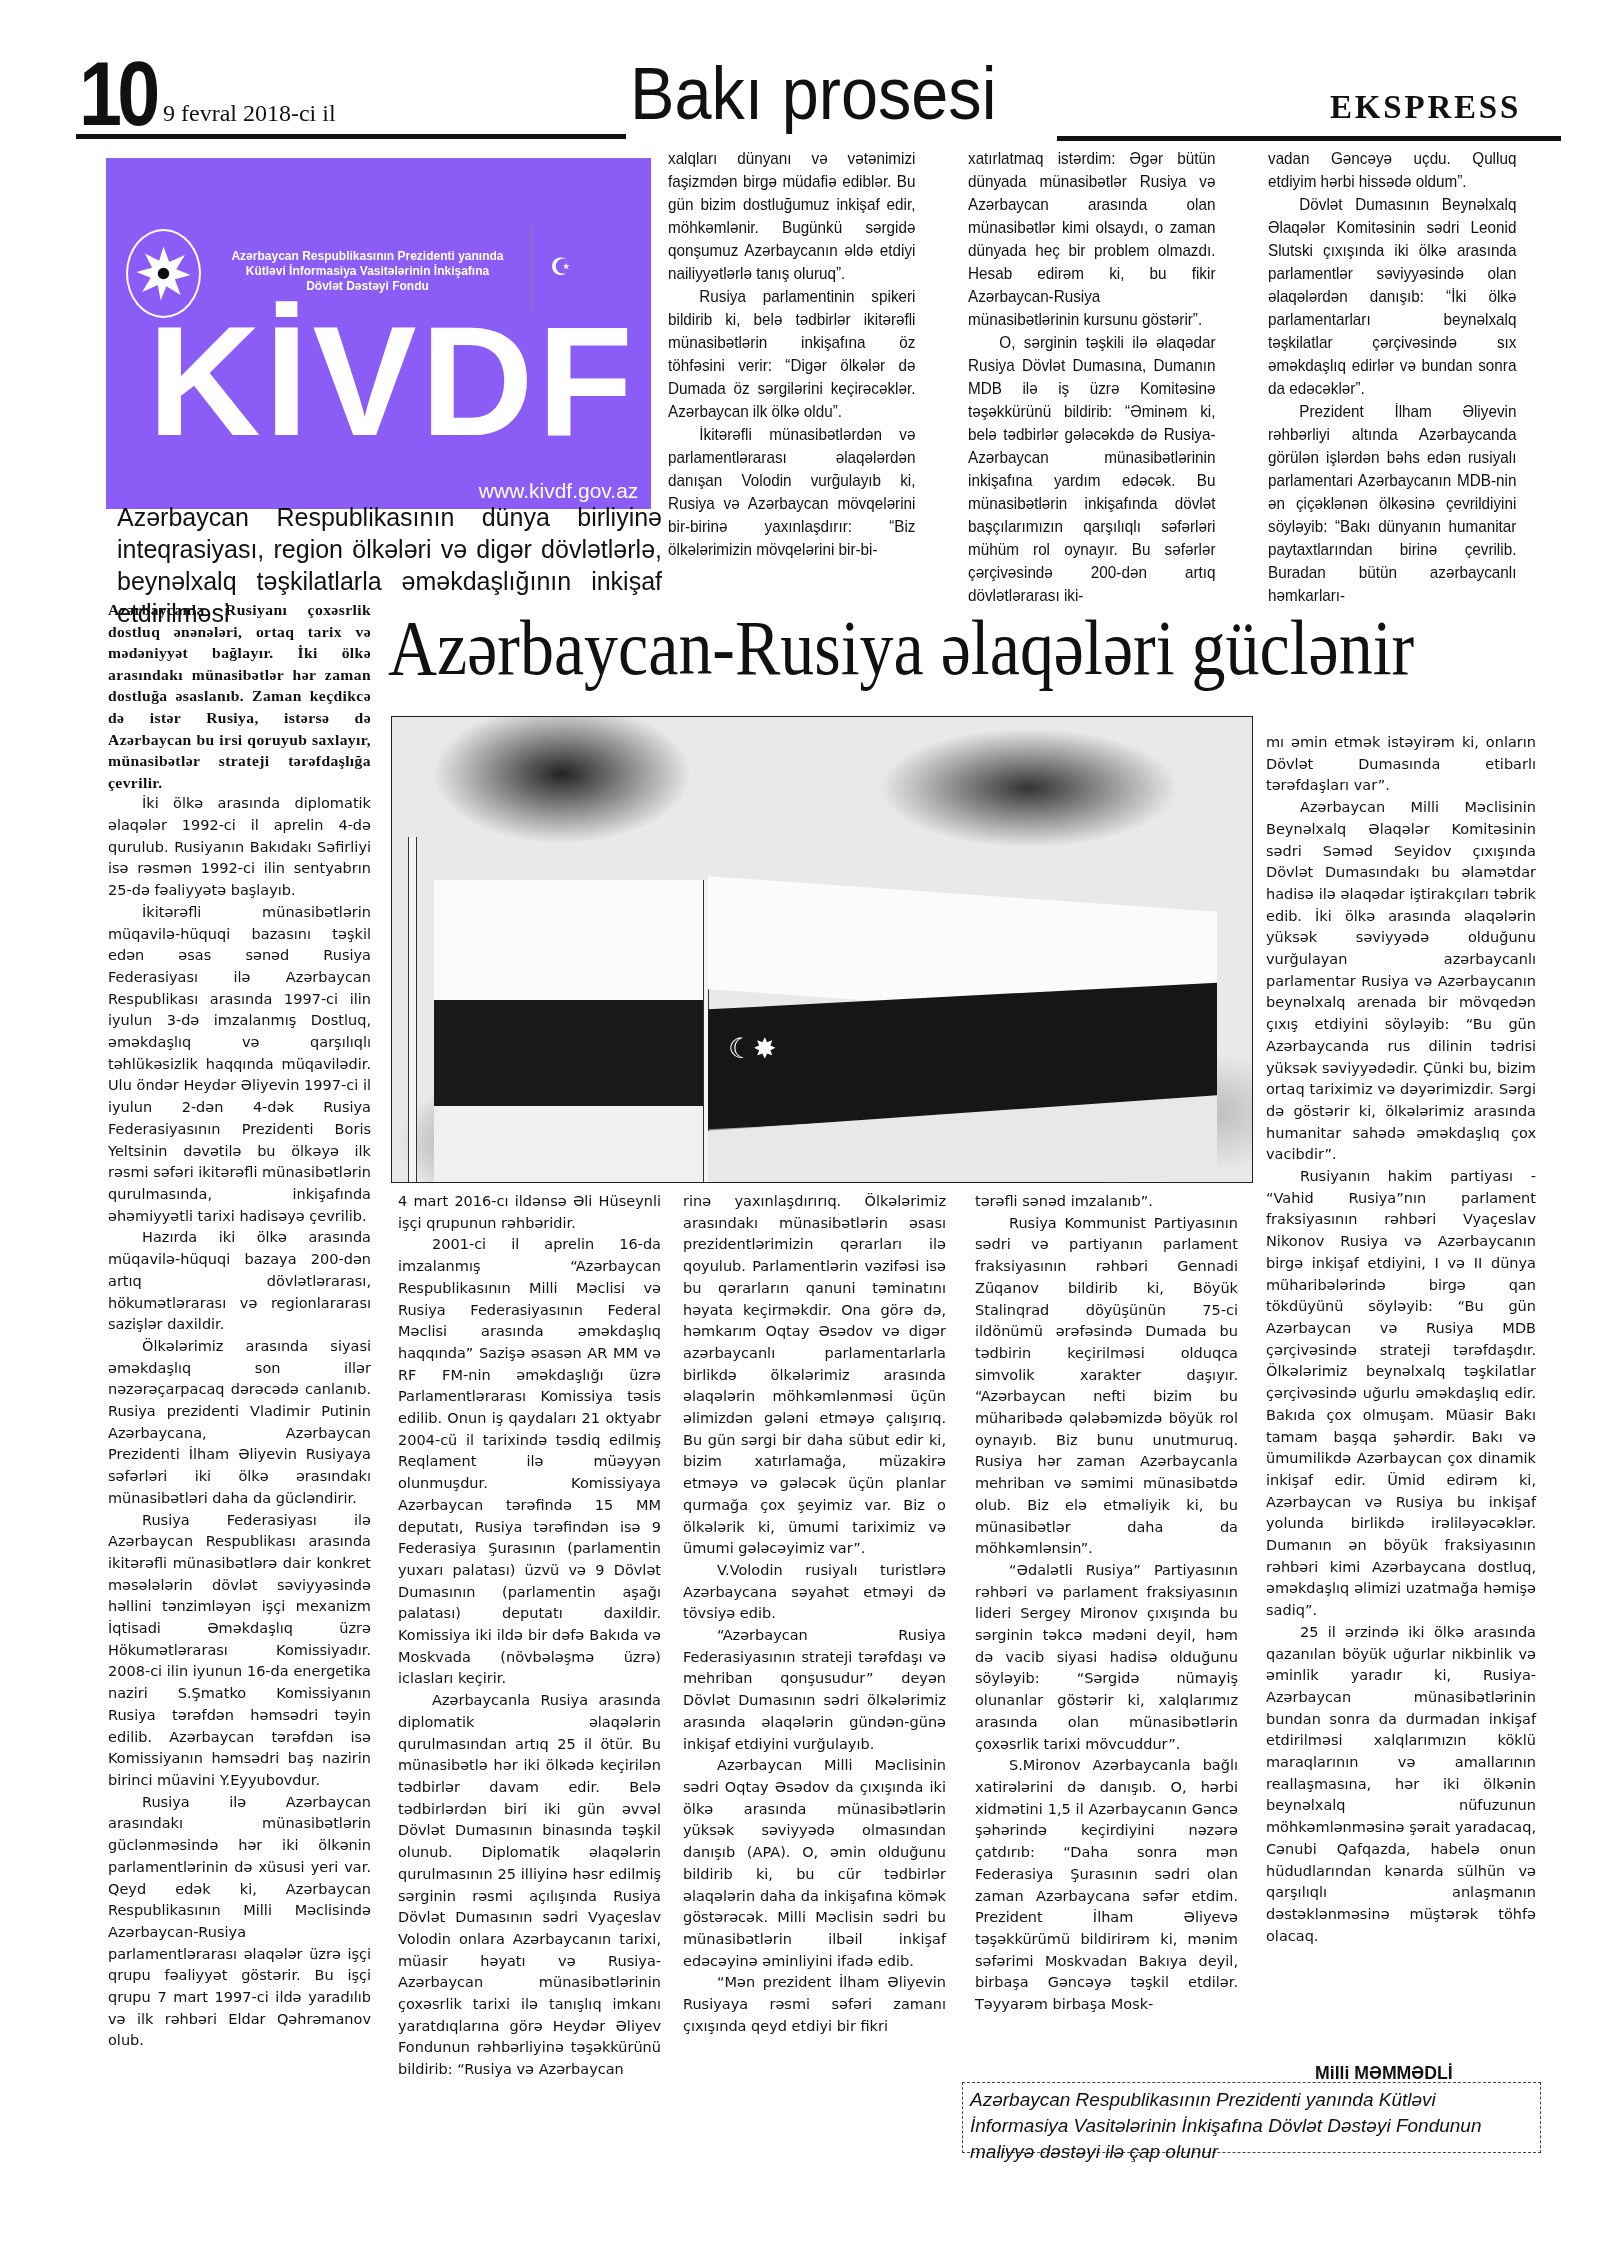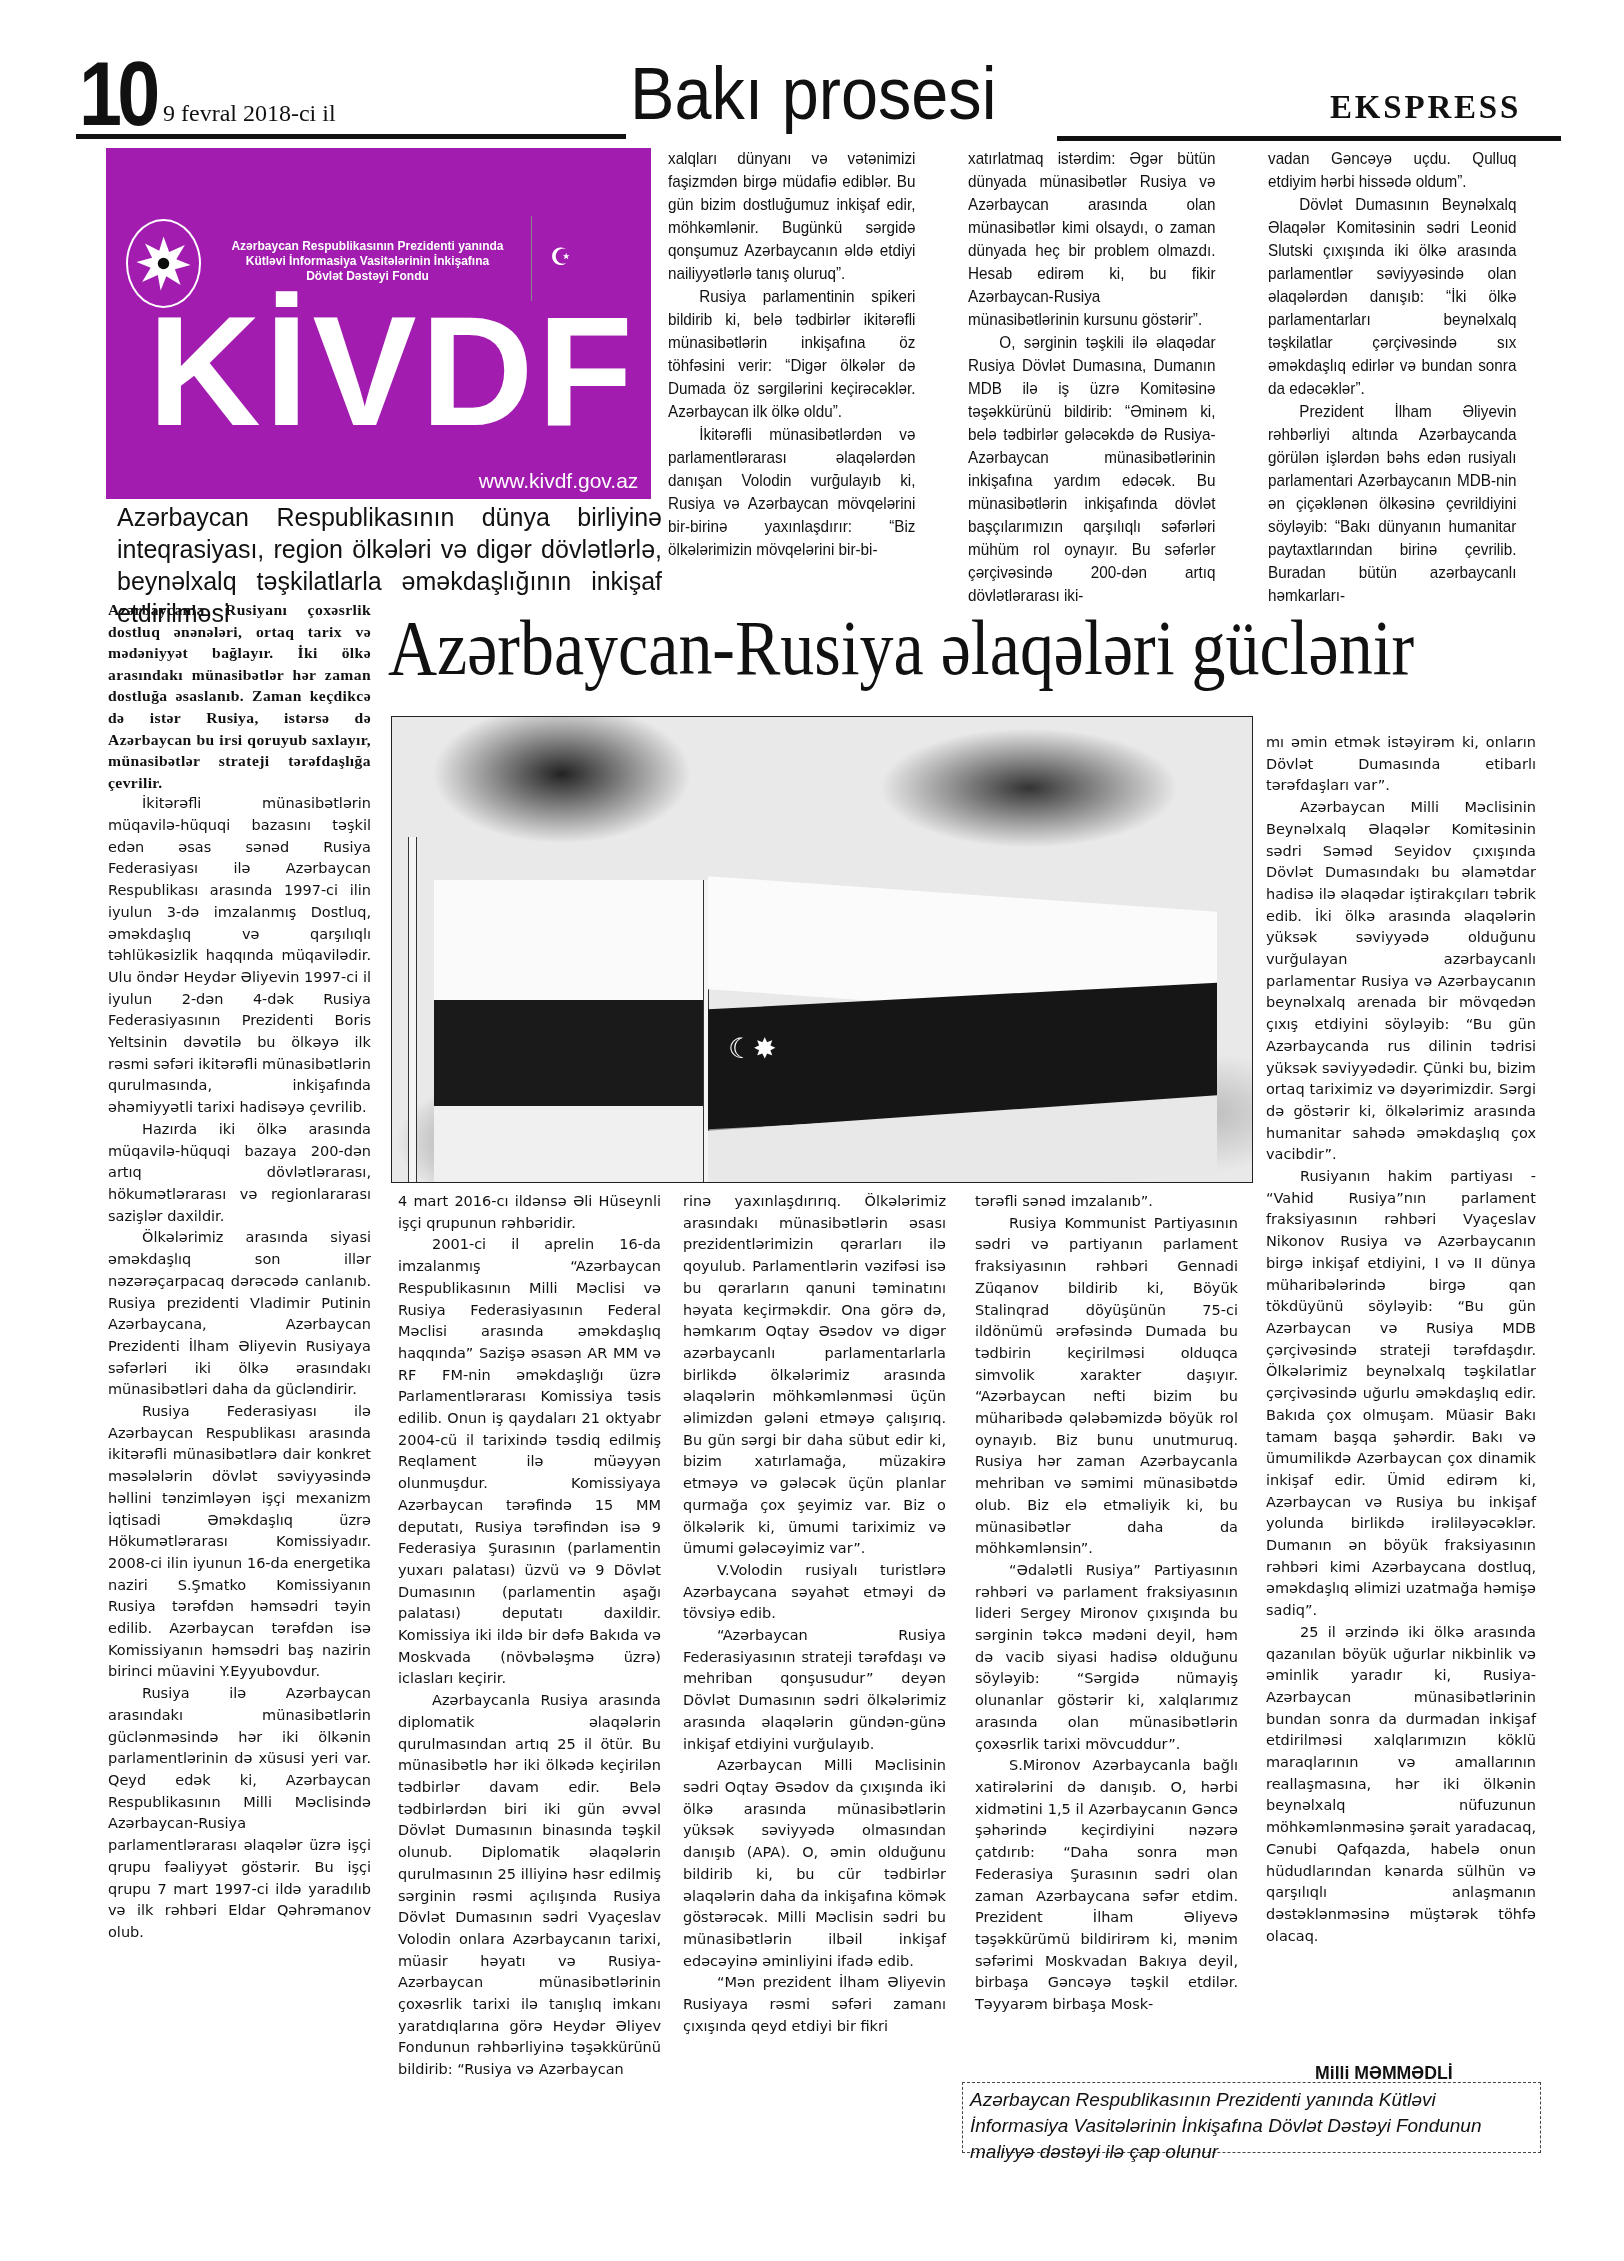--- a/index.html
+++ b/index.html
@@ -8,21 +8,21 @@
 
   
   .page-num { left:79px; top:55px; font-family:"Liberation Sans", sans-serif; font-weight:bold; font-size:91px; line-height:78px; letter-spacing:-5.7px; transform:scaleX(0.85); transform-origin:left top; }
   .date { left:163px; top:100px; font-family:"Liberation Serif", serif; font-size:24px; }
   .rule-left { left:76px; top:134px; width:550px; height:5px; background:#111; }
   .section-title { left:630px; top:55px; font-family:"Liberation Sans", sans-serif; font-size:74px; line-height:78px; transform:scaleX(0.9); transform-origin:left top; }
   .ekspress { left:1330px; top:89px; font-family:"Liberation Serif", serif; font-weight:bold; font-size:33px; letter-spacing:2.8px; }
   .rule-right { left:1057px; top:136px; width:504px; height:5px; background:#111; }
 
   
-  .ad { left:106px; top:148px; width:545px; height:351px; background:#a21caf; color:#fff; }
+  .ad { left:106px; top:158px; width:545px; height:351px; background:#8b5cf6; color:#fff; }
   .ad-emblem { left:20px; top:71px; width:71px; height:85px; border:2.1px solid #fff; border-radius:50%; display:flex; align-items:center; justify-content:center; font-size:45px; color:#fff; }
   .ad-org { left:106px; top:91px; width:311px; text-align:center; font-weight:bold; font-size:12px; line-height:15px; }
   .ad-divider { left:425px; top:68px; width:1.4px; height:85px; background:#888; }
   .ad-crescent { left:444px; top:95px; font-size:24px; }
   .ad-logo { left:42px; top:145px; font-weight:bold; font-size:156px; line-height:156px; letter-spacing:4.2px;text-align:right; }
   .ad-url { right:12.7px; bottom:5.7px; font-size:21px; }
   .ad-caption { left:106px; top:501px; width:545px; font-size:25px; line-height:32px; text-align:justify;margin-left:11px; }
 
   
   .col { position:absolute; font-size:16.6px; line-height:23px; text-align:justify; hyphens:auto; }
@@ -92,20 +92,21 @@
   <p>vadan Gəncəyə uçdu. Qulluq etdiyim hərbi hissədə oldum”.</p>
   <p class="ind">Dövlət Dumasının Beynəlxalq Əlaqələr Komitəsinin sədri Leonid Slutski çıxışında iki ölkə arasında parlamentlər səviyyəsində olan əlaqələrdən danışıb: “İki ölkə parlamentarları beynəlxalq təşkilatlar çərçivəsində sıx əməkdaşlıq edirlər və bundan sonra da edəcəklər”.</p>
   <p class="ind">Prezident İlham Əliyevin rəhbərliyi altında Azərbaycanda görülən işlərdən bəhs edən rusiyalı parlamentari Azərbaycanın MDB-nin ən çiçəklənən ölkəsinə çevrildiyini söyləyib: “Bakı dünyanın humanitar paytaxtlarından birinə çevrilib. Buradan bütün azərbaycanlı həmkarları-</p>
 </div>
 
 <div class="abs headline">Azərbaycan-Rusiya əlaqələri güclənir</div>
 
 <div class="col" style="left:108px; top:599px; width:263px;">
   <p class="lead">Azərbaycanla Rusiyanı çoxəsrlik dostluq ənənələri, ortaq tarix və mədəniyyət bağlayır. İki ölkə arasındakı münasibətlər hər zaman dostluğa əsaslanıb. Zaman keçdikcə də istər Rusiya, istərsə də Azərbaycan bu irsi qoruyub saxlayır, münasibətlər strateji tərəfdaşlığa çevrilir.</p>
   <div class="wide">
+    <p class="ind">İki ölkə arasında diplomatik əlaqələr 1992-ci il aprelin 4-də qurulub. Rusiyanın Bakıdakı Səfirliyi isə rəsmən 1992-ci ilin sentyabrın 25-də fəaliyyətə başlayıb.</p>
     <p class="ind">İkitərəfli münasibətlərin müqavilə-hüquqi bazasını təşkil edən əsas sənəd Rusiya Federasiyası ilə Azərbaycan Respublikası arasında 1997-ci ilin iyulun 3-də imzalanmış Dostluq, əməkdaşlıq və qarşılıqlı təhlükəsizlik haqqında müqavilədir. Ulu öndər Heydər Əliyevin 1997-ci il iyulun 2-dən 4-dək Rusiya Federasiyasının Prezidenti Boris Yeltsinin dəvətilə bu ölkəyə ilk rəsmi səfəri ikitərəfli münasibətlərin qurulmasında, inkişafında əhəmiyyətli tarixi hadisəyə çevrilib.</p>
     <p class="ind">Hazırda iki ölkə arasında müqavilə-hüquqi bazaya 200-dən artıq dövlətlərarası, hökumətlərarası və regionlararası sazişlər daxildir.</p>
     <p class="ind">Ölkələrimiz arasında siyasi əməkdaşlıq son illər nəzərəçarpacaq dərəcədə canlanıb. Rusiya prezidenti Vladimir Putinin Azərbaycana, Azərbaycan Prezidenti İlham Əliyevin Rusiyaya səfərləri iki ölkə ərasındakı münasibətləri daha da gücləndirir.</p>
     <p class="ind">Rusiya Federasiyası ilə Azərbaycan Respublikası arasında ikitərəfli münasibətlərə dair konkret məsələlərin dövlət səviyyəsində həllini tənzimləyən işçi mexanizm İqtisadi Əməkdaşlıq üzrə Hökumətlərarası Komissiyadır. 2008-ci ilin iyunun 16-da energetika naziri S.Şmatko Komissiyanın Rusiya tərəfdən həmsədri təyin edilib. Azərbaycan tərəfdən isə Komissiyanın həmsədri baş nazirin birinci müavini Y.Eyyubovdur.</p>
     <p class="ind">Rusiya ilə Azərbaycan arasındakı münasibətlərin güclənməsində hər iki ölkənin parlamentlərinin də xüsusi yeri var. Qeyd edək ki, Azərbaycan Respublikasının Milli Məclisində Azərbaycan-Rusiya parlamentlərarası əlaqələr üzrə işçi qrupu fəaliyyət göstərir. Bu işçi qrupu 7 mart 1997-ci ildə yaradılıb və ilk rəhbəri Eldar Qəhrəmanov olub.</p>
   </div>
 </div>
 
 <div class="abs photo">
   <div class="abs sky1"></div>

